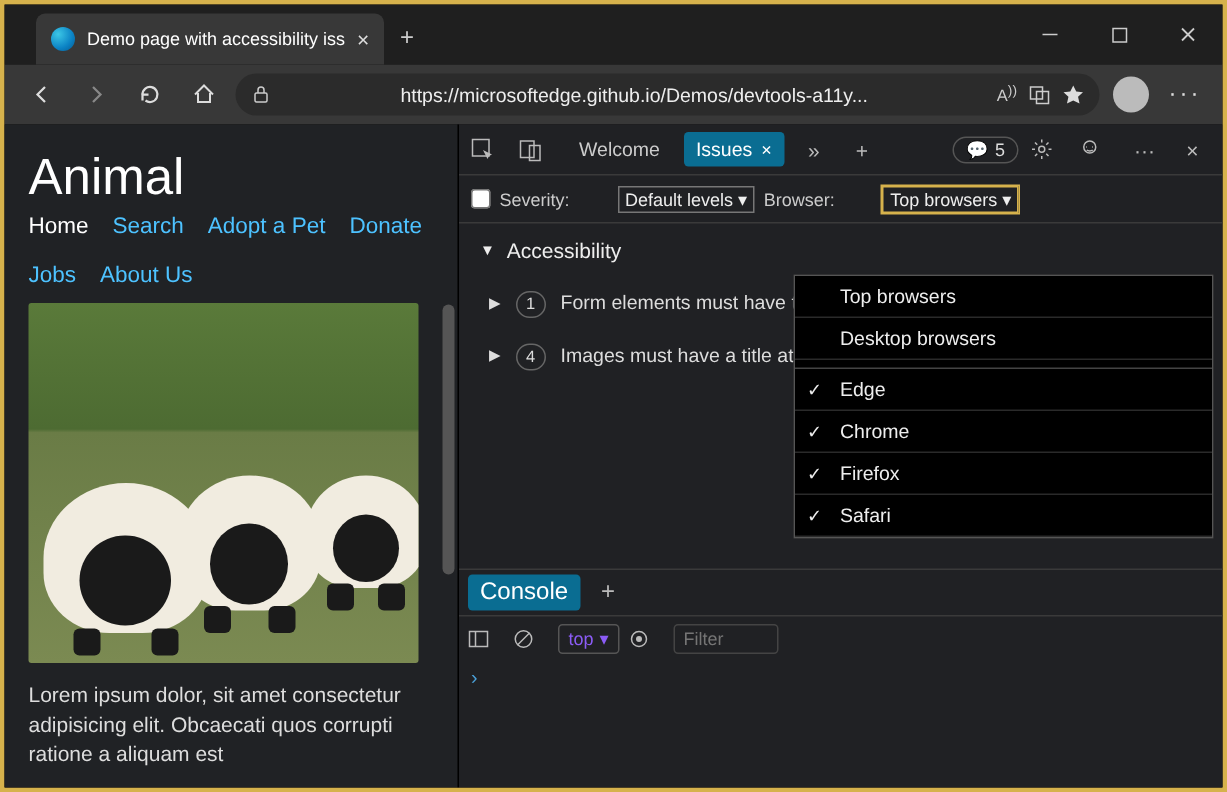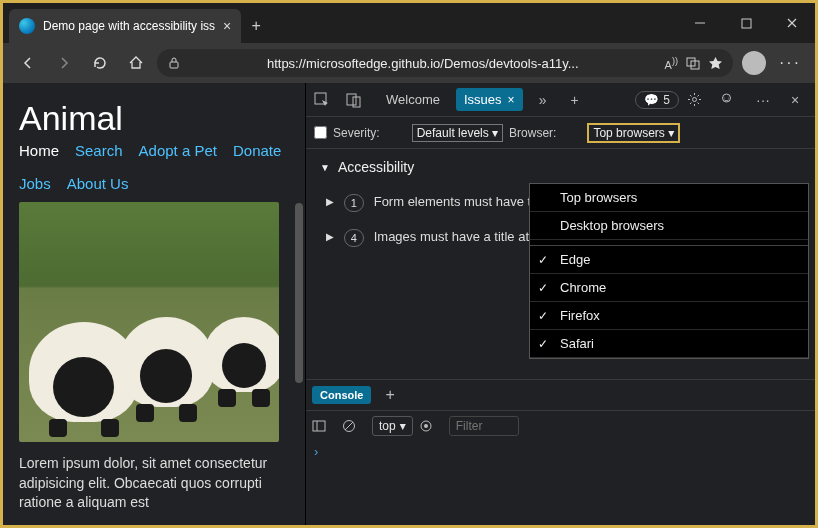--- a/index.html
+++ b/index.html
@@ -17,21 +17,21 @@
   display: flex;
   align-items: stretch;
 }
 .tab {
   display: flex;
   align-items: center;
   gap: 8px;
   background: #383838;
   padding: 0 10px;
   border-radius: 6px 6px 0 0;
-  margin: 6px 0 0 6px;
+  margin: 6px 0 0 21px;
   max-width: 270px;
   font-size: 12px;
   color: #fff;
 }
 .tab .edge-icon {
   width: 16px; height: 16px; border-radius: 50%;
   background: radial-gradient(circle at 30% 30%, #3cc7e6 0%, #0b82c4 60%, #065a8e 100%);
   flex: none;
 }
 .tab-title { overflow: hidden; text-overflow: ellipsis; white-space: nowrap; flex: 1; }
@@ -199,31 +199,31 @@
 .dt-issue .txt { flex: 1; line-height: 1.35; }
 .dt-drawer {
   height: 146px;
   border-top: 1px solid #3a3a3a;
   display: flex; flex-direction: column;
 }
 .dt-drawer-tabs {
   height: 30px; display: flex; align-items: center; gap: 8px; padding: 0 6px;
 }
 .dt-drawer-tabs .chip {
-  font-size: 11px; padding: 3px 8px; border-radius: 3px; font-weight: bold;
+  font-size: 16px; padding: 3px 8px; border-radius: 3px;
 }
 .dt-drawer-tabs .chip.active { background: #0a6d92; color: #fff; }
 .dt-drawer-tabs .plus { color: #bbb; font-size: 16px; padding: 0 6px; }
 .dt-console-toolbar {
   height: 30px; display: flex; align-items: center; gap: 6px; padding: 0 6px;
   border-top: 1px solid #3a3a3a;
   font-size: 12px; color: #bbb;
 }
 .dd {
-  border: 1px solid #555; padding: 2px 6px; border-radius: 3px; color: #e5e5e5;
+  border: 1px solid #555; padding: 2px 6px; border-radius: 3px; color: #8b5cf6;
   display: flex; gap: 4px; align-items: center;
 }
 .filter-input {
   background: transparent; border: 1px solid #444; color: #888;
   font-size: 12px; padding: 2px 6px; width: 70px; border-radius: 3px;
 }
 .dt-console-body {
   flex: 1; padding: 4px 8px; color: #4aa0d8; font-size: 13px;
 }
 .dropdown {

